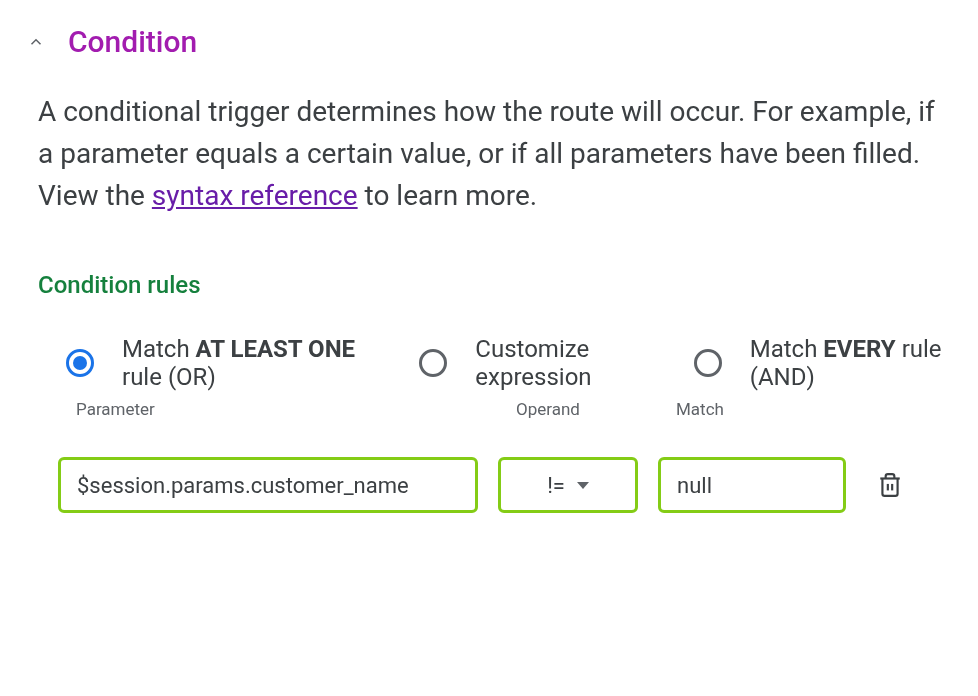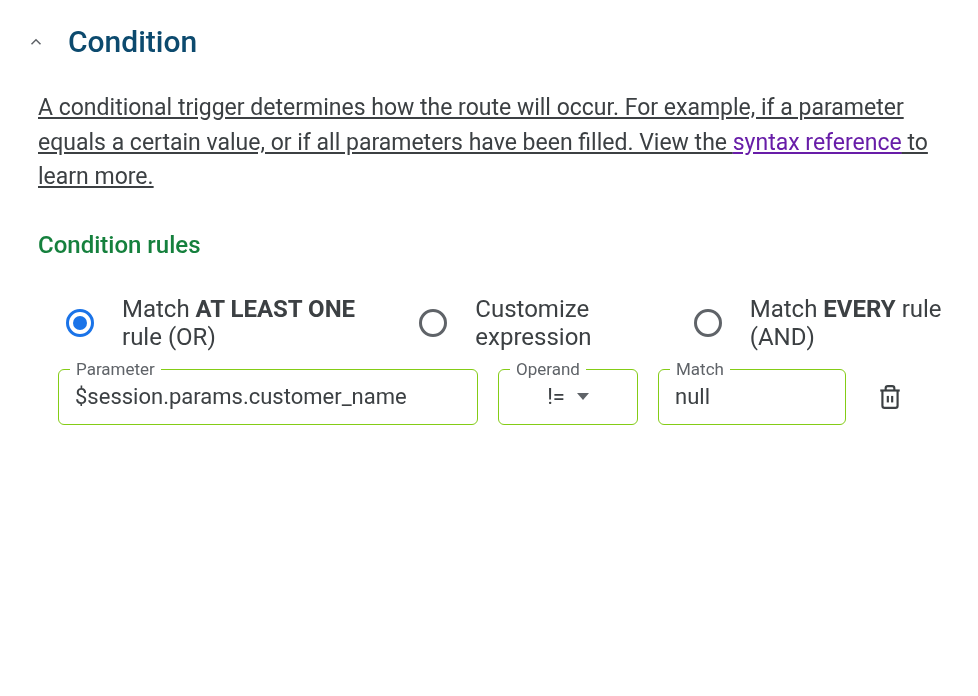--- a/index.html
+++ b/index.html
@@ -31,30 +31,29 @@
     .chevron svg {
       width: 18px;
       height: 18px;
       stroke: #5f6368;
       stroke-width: 2;
       fill: none;
     }
     .title {
       font-size: 30px;
       font-weight: 500;
-      color: #0c4a6e;
+      color: #a21caf;
     }
     .description {
-      font-size: 23px;
+      font-size: 28px;
       line-height: 1.5;
       color: #3c4043;
       margin-left: 14px;
-      margin-bottom: 36px;
+      margin-bottom: 54px;
       max-width: 900px;
-      text-decoration: underline;
     }
     .description a {
       color: #681da8;
       text-decoration: underline;
     }
     .rules-label {
       font-size: 24px;
       font-weight: 500;
       color: #15803d;
       margin-left: 14px;
@@ -115,29 +114,30 @@
     .field-label {
       position: absolute;
       top: -10px;
       left: 12px;
       background: #fff;
       padding: 0 6px;
       font-size: 17px;
       color: #5f6368;
     }
     .field {
-      border: 1px solid #84cc16;
+      border: 3px solid #84cc16;
       border-radius: 6px;
       height: 56px;
       padding: 0 16px;
       font-size: 22px;
       color: #3c4043;
       display: flex;
       align-items: center;
       outline: none;
+      margin-top: 48px;
     }
     .field.parameter {
       width: 420px;
     }
     .field.operand {
       width: 140px;
       justify-content: center;
       gap: 12px;
       cursor: pointer;
     }

